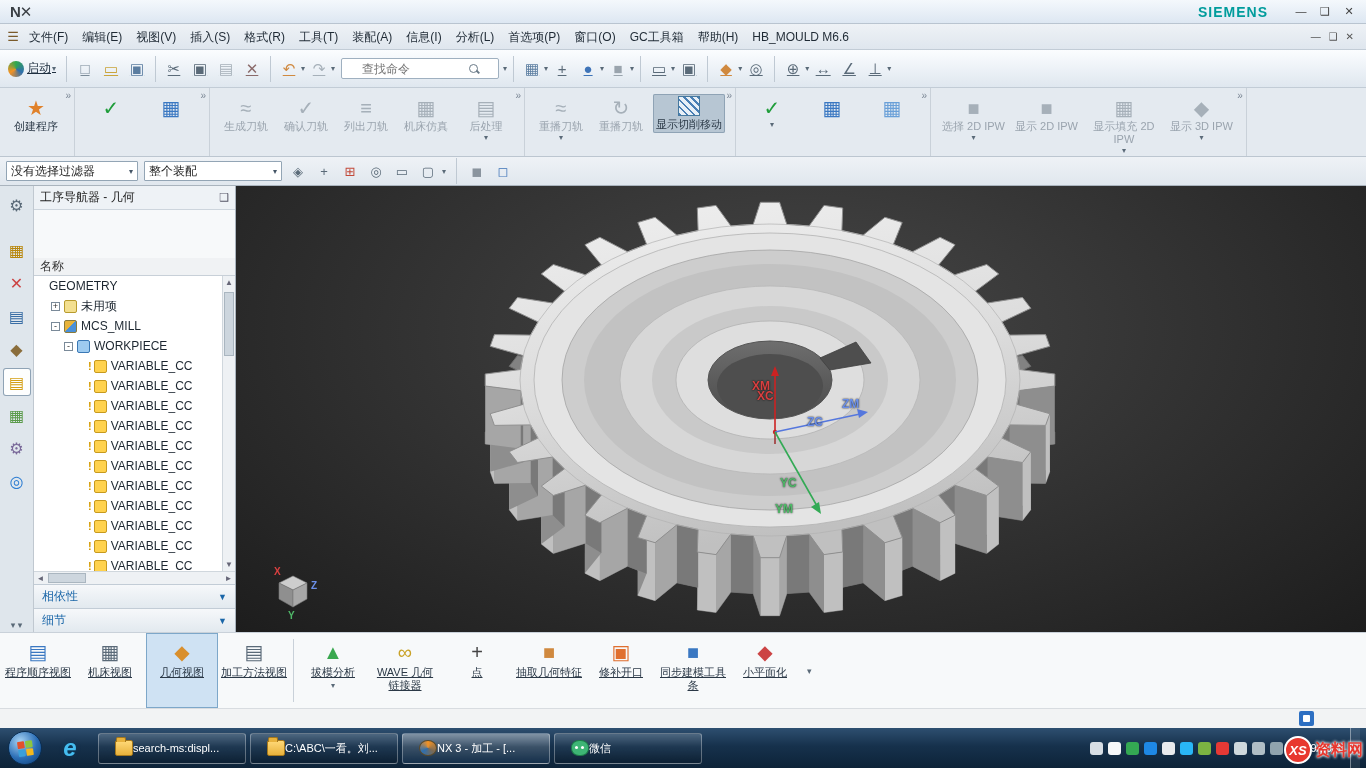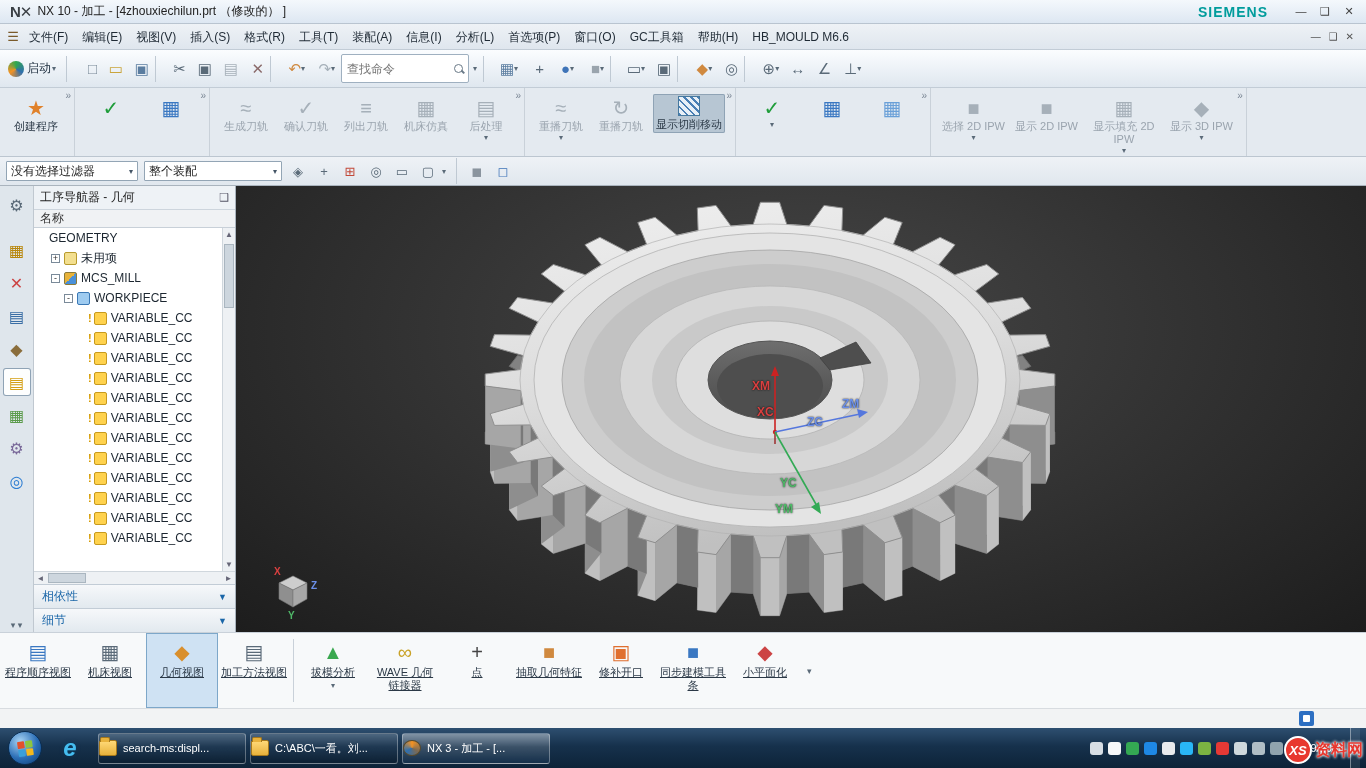--- a/index.html
+++ b/index.html
@@ -16,25 +16,25 @@
   .winctl span{cursor:default;font-size:11px;width:14px;text-align:center;}
 
   
   .menubar{height:26px;display:flex;align-items:center;background:linear-gradient(#eef2f6,#dfe6ee);border-bottom:1px solid #c2ccd6;padding:0 4px;}
   .menu-icon{width:18px;color:#7a5a2a;font-size:13px;text-align:center;}
   .menu-item{font-size:12px;color:#1f2a35;padding:0 7px;line-height:24px;white-space:nowrap;}
   .menuctl{margin-left:auto;display:flex;gap:8px;color:#555;font-size:10px;padding-right:8px;}
 
   
   .toolbar{height:38px;display:flex;align-items:center;background:linear-gradient(#fbfdff,#dfe7ef);border-bottom:1px solid #c2ccd6;padding:0 4px;gap:2px;}
-  .tbico{width:24px;height:24px;display:flex;align-items:center;justify-content:flex-end;font-size:15px;color:#5a6a78;border-radius:2px;}
+  .tbico{width:24px;height:24px;display:flex;align-items:center;justify-content:center;font-size:15px;color:#5a6a78;border-radius:2px;text-decoration:underline;}
   .tbico.big{width:auto;padding:0 4px;gap:3px;font-size:12px;color:#203040;}
   .tbdd{font-size:8px;color:#5a6a78;margin-left:-2px;}
   .tsep{width:1px;height:26px;background:#bfc9d3;margin:0 4px;}
-  .searchwrap{display:flex;align-items:center;background:#fff;border:1px solid #9fb0c0;border-radius:2px;height:29px;padding:0 3px;margin:0 4px;}
+  .searchwrap{display:flex;align-items:center;background:#fff;border:1px solid #9fb0c0;border-radius:2px;height:21px;padding:0 18px;margin:0 4px;}
   .searchwrap input{border:none;outline:none;width:108px;font-size:12px;color:#333;}
   .maglass{width:12px;height:12px;position:relative;display:inline-block;}
   .maglass::before{content:"";position:absolute;left:1px;top:1px;width:7px;height:7px;border:1.5px solid #6a7a88;border-radius:50%;}
   .maglass::after{content:"";position:absolute;left:8px;top:8px;width:4px;height:1.5px;background:#6a7a88;transform:rotate(45deg);}
 
   
   .ribbon{height:69px;display:flex;background:#e4eaf0;border-bottom:1px solid #bcc6d0;}
   .rgroup{position:relative;display:flex;align-items:flex-start;padding:6px 10px 2px 8px;border-right:1px solid #c9d1d9;gap:4px;}
   .rbtn{display:flex;flex-direction:column;align-items:center;min-width:56px;padding:2px 3px;border-radius:2px;cursor:default;}
   .rbtn .ricon{font-size:20px;line-height:24px;height:24px;}
@@ -56,21 +56,21 @@
   .main{display:flex;height:446px;}
   .leftstrip{width:34px;background:#dfe6ec;border-right:1px solid #c0c8d0;display:flex;flex-direction:column;align-items:center;padding-top:6px;gap:7px;}
   .lsbtn{width:26px;height:26px;display:flex;align-items:center;justify-content:center;font-size:16px;border-radius:2px;}
   .lsbtn:first-child{margin-bottom:12px;}
   .lsbtn.lsact{background:#fdfefe;box-shadow:0 0 0 1px #8fa3b5;}
   .lsmore{margin-top:auto;font-size:9px;color:#5a6a78;line-height:13px;}
 
   .navigator{width:202px;background:#f7f9fa;border-right:1px solid #aab4be;display:flex;flex-direction:column;}
   .navtitle{height:24px;display:flex;align-items:center;justify-content:space-between;padding:0 6px;font-size:12px;color:#222;background:#eef2f6;border-bottom:1px solid #cdd5dd;}
   .navtitle .pin{font-size:11px;color:#556;}
-  .navhead{height:18px;font-size:12px;color:#333;background:#f0f2f4;border-bottom:1px solid #c8d0d8;padding-left:6px;line-height:17px;}
+  .navhead{height:18px;font-size:12px;color:#333;background:#f0f2f4;border-bottom:1px solid #c8d0d8;padding-left:6px;line-height:17px;margin-top:48px;}
   .treewrap{position:relative;flex:1;background:#fff;overflow:hidden;}
   #tree{position:absolute;left:0;top:0;right:13px;bottom:0;}
   .trow{height:20px;display:flex;align-items:center;font-size:12px;color:#1c2630;white-space:nowrap;}
   .texp{width:9px;height:9px;border:1px solid #7a8a99;background:#fff;font-size:9px;line-height:7px;text-align:center;color:#333;margin-right:4px;flex:none;}
   .texp-sp{width:11px;flex:none;}
   .tstat{color:#d69b00;font-weight:bold;font-size:11px;margin-right:2px;flex:none;}
   .tico{width:13px;height:13px;margin-right:4px;flex:none;border-radius:2px;}
   .tico.unused{background:#f3df8f;border:1px solid #b89b2e;}
   .tico.mcs{background:linear-gradient(135deg,#e8b33a 50%,#4a90d9 50%);border:1px solid #8a7a3a;}
   .tico.workpiece{background:#9ecbf0;border:1px solid #3a78b5;}
@@ -104,21 +104,21 @@
   .langbar::after{content:"";position:absolute;left:4px;top:4px;width:7px;height:7px;background:#fff;border-radius:1px;}
 
   
   .taskbar{height:40px;background:linear-gradient(#2e4f70,#16314c 45%,#0d2338);display:flex;align-items:center;padding:0 2px;position:relative;}
   .orb{width:34px;height:34px;border-radius:50%;background:radial-gradient(circle at 35% 30%,#a8d4f5,#2a6db5 55%,#0d3a6e);border:1px solid #0a2d52;margin:0 6px;position:relative;flex:none;}
   .flag{position:absolute;left:9px;top:9px;width:16px;height:16px;transform:rotate(-8deg);display:grid;grid-template-columns:7px 7px;grid-template-rows:7px 7px;gap:1px;}
   .flag span{border-radius:1px;}
   .iebtn{width:44px;height:34px;display:flex;align-items:center;justify-content:center;border-radius:3px;margin-right:4px;flex:none;}
   .ie-e{font-style:italic;font-weight:bold;font-size:24px;color:#45bdf0;text-shadow:0 0 4px #0a3a5c;}
   #taskbtns{display:flex;height:40px;align-items:center;}
-  .tbtn{display:flex;align-items:center;gap:6px;width:148px;height:31px;margin:0 2px;padding:0 0;border:1px solid rgba(255,255,255,.32);border-radius:3px;background:linear-gradient(rgba(255,255,255,.18),rgba(255,255,255,.04) 45%,rgba(0,0,0,.15));color:#fff;font-size:11px;overflow:hidden;white-space:nowrap;}
+  .tbtn{display:flex;align-items:center;width:148px;height:31px;margin:0 2px;padding:0 16px;border:1px solid rgba(255,255,255,.32);border-radius:3px;background:linear-gradient(rgba(255,255,255,.18),rgba(255,255,255,.04) 45%,rgba(0,0,0,.15));color:#fff;font-size:11px;overflow:hidden;white-space:nowrap;}
   .tbtn.tact{background:linear-gradient(rgba(255,255,255,.42),rgba(255,255,255,.16) 45%,rgba(40,80,120,.25));}
   .ticon{flex:none;width:18px;height:16px;position:relative;display:inline-block;}
   .ticon-folder{background:linear-gradient(#ffd978,#e8b23c);border:1px solid #a5781c;border-radius:2px;}
   .ticon-folder::before{content:"";position:absolute;left:0;top:-4px;width:8px;height:4px;background:#e8b23c;border:1px solid #a5781c;border-bottom:none;border-radius:2px 2px 0 0;}
   .ticon-nx{border-radius:50%;background:conic-gradient(#f59323,#7a6a55,#2f6fae,#f59323);border:1px solid #5a4a2a;}
   .ticon-wechat{border-radius:45%;background:#3eb575;border:1px solid #1d7a48;}
   .ticon-wechat::before{content:"";position:absolute;left:3px;top:5px;width:3px;height:3px;border-radius:50%;background:#fff;}
   .ticon-wechat::after{content:"";position:absolute;left:9px;top:5px;width:3px;height:3px;border-radius:50%;background:#fff;}
   .tblabel{overflow:hidden;text-overflow:ellipsis;}
   .tray{margin-left:auto;display:flex;align-items:center;gap:5px;padding-right:4px;}
@@ -129,21 +129,20 @@
   .wlogo{width:28px;height:28px;border-radius:50%;background:#e8382f;color:#fff;font-weight:bold;font-style:italic;font-size:13px;display:flex;align-items:center;justify-content:center;border:2px solid #fff;}
   .wtext{color:#e8382f;font-weight:bold;font-size:16px;text-shadow:0 0 3px #fff,0 0 3px #fff;}
 </style>
 </head>
 <body>
 
 <div id="app">
 
   <div class="titlebar">
     <span class="nxlogo">N✕</span>
-    <span class="title-text">NX 10 - 加工 - [4zhouxiechilun.prt （修改的） ]</span>
     <span class="tspacer"></span>
     <span class="brand">SIEMENS</span>
     <span class="winctl">
       <span>—</span>
       <span>❑</span>
       <span>✕</span>
     </span>
   </div>
 
   <div class="menubar">
@@ -566,21 +565,21 @@
           <line x1="539" y1="246" x2="581" y2="320" stroke="#33aa55" stroke-width="1.6"></line>
           <polygon points="585,328 575,321 583,316" fill="#33aa55"></polygon>
         </g>
         <g>
           <polygon points="57,390 71,397 57,404 43,397" fill="#cdcdcd" stroke="#888" stroke-width="0.6"></polygon>
           <polygon points="43,397 57,404 57,421 43,413" fill="#8f8f8f" stroke="#777" stroke-width="0.6"></polygon>
           <polygon points="57,404 71,397 71,413 57,421" fill="#a8a8a8" stroke="#777" stroke-width="0.6"></polygon>
         </g>
       </svg>
       <span class="vplabel lred" style="left:516px;top:165px;margin-top:28px;">XM</span>
-      <span class="vplabel lred" style="left:521px;top:219px;">XC</span>
+      <span class="vplabel lred" style="left:521px;top:203px;">XC</span>
       <span class="vplabel lblue" style="left:606px;top:211px;">ZM</span>
       <span class="vplabel lblue" style="left:571px;top:229px;">ZC</span>
       <span class="vplabel lgreen" style="left:544px;top:290px;">YC</span>
       <span class="vplabel lgreen" style="left:539px;top:316px;">YM</span>
       <span class="triadlabel lred" style="left:38px;top:380px;">X</span>
       <span class="triadlabel lblue" style="left:75px;top:394px;">Z</span>
       <span class="triadlabel lgreen" style="left:52px;top:424px;">Y</span>
     </div>
   </div>
 
@@ -655,20 +654,24 @@
           <span class="ticon ticon-folder"></span>
           <span class="tblabel">search-ms:displ...</span>
         </div>
         <div class="tbtn">
           <span class="ticon ticon-folder"></span>
           <span class="tblabel">C:\ABC\一看。刘...</span>
         </div>
         <div class="tbtn tact">
           <span class="ticon ticon-nx"></span>
           <span class="tblabel">NX 3 - 加工 - [...</span>
+        </div>
+        <div class="tbtn">
+          <span class="ticon ticon-wechat"></span>
+          <span class="tblabel">微信</span>
         </div>
       </div>
     <div class="tray">
       <span id="tray-icons" style="display:flex;gap:5px;align-items:center;">
           <span class="trayic" style="background: rgb(215, 222, 229);"></span>
           <span class="trayic" style="background: rgb(245, 247, 249);"></span>
           <span class="trayic" style="background: rgb(52, 168, 83);"></span>
           <span class="trayic" style="background: rgb(30, 136, 229);"></span>
           <span class="trayic" style="background: rgb(232, 234, 237);"></span>
           <span class="trayic" style="background: rgb(41, 182, 246);"></span>

